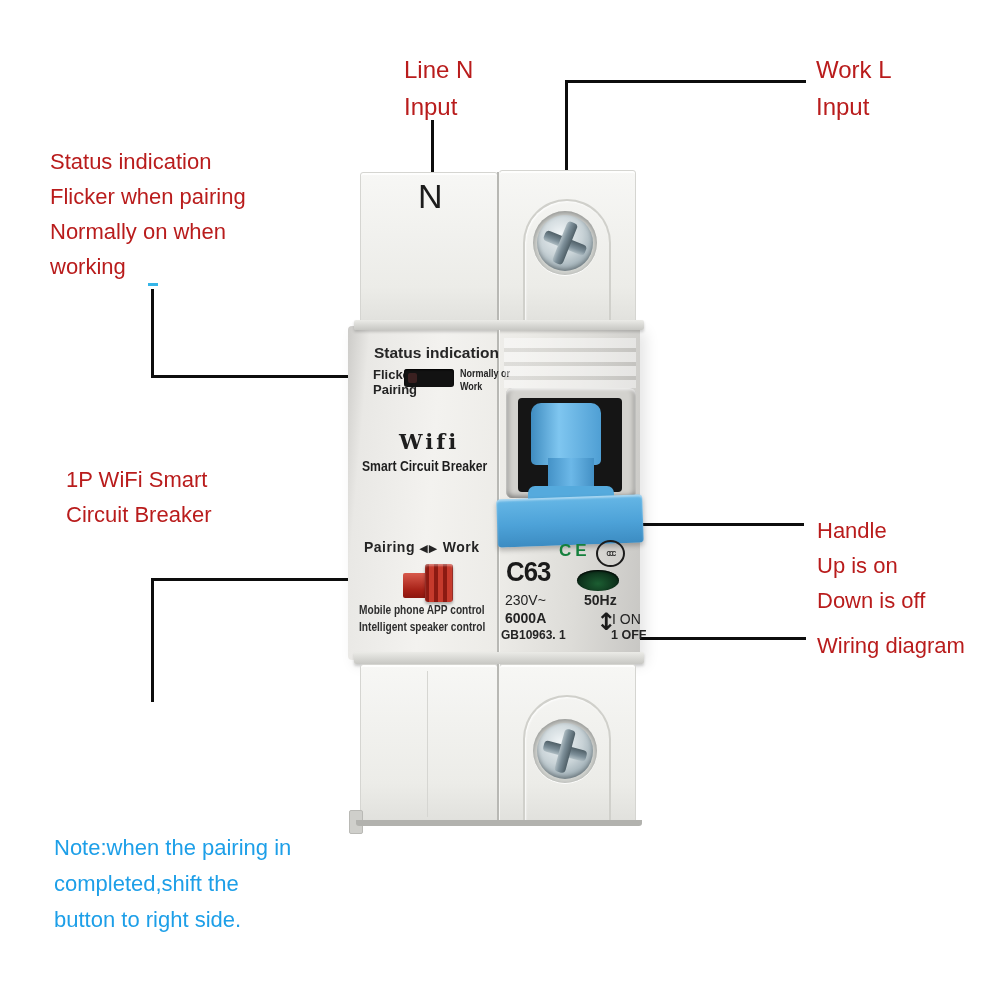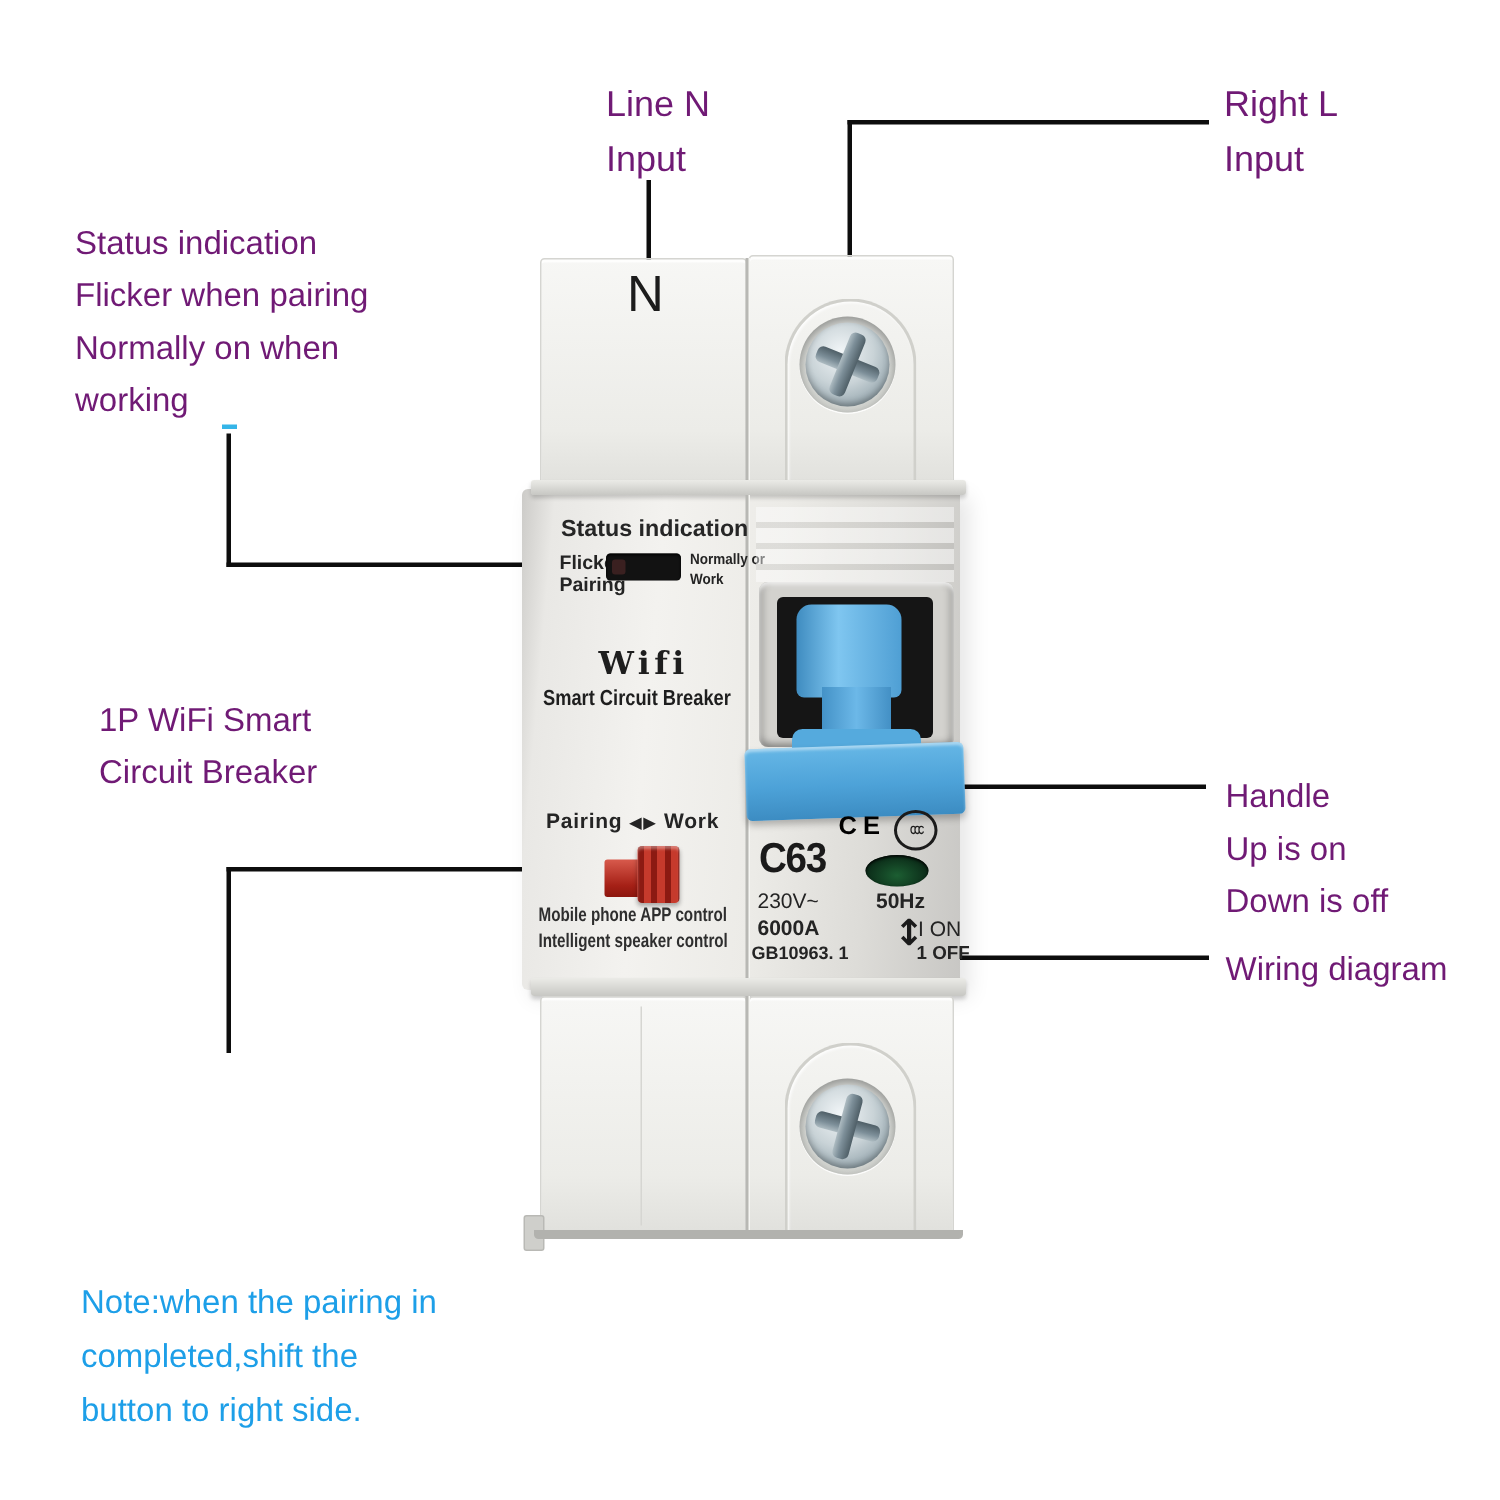--- a/index.html
+++ b/index.html
@@ -1,18 +1,18 @@
 <!DOCTYPE html>
 <html><head>
 <meta charset="utf-8">
 <style>
   html,body{margin:0;padding:0;background:#ffffff;}
   .stage{position:relative;width:1000px;height:1000px;background:#ffffff;overflow:hidden;
          font-family:"Liberation Sans","DejaVu Sans",sans-serif;}
-  .ann{position:absolute;color:#701a75;font-size:22px;line-height:35px;white-space:nowrap;}
+  .ann{position:absolute;color:#b91c1c;font-size:22px;line-height:35px;white-space:nowrap;}
   .ann.big{font-size:24px;line-height:37px;}
   .ann.blue{color:#1d9fe8;line-height:36px;}
   .leader{position:absolute;background:#0d0d0d;}
   .tick{position:absolute;background:#35b5e8;}
   .dpart{position:absolute;}
   .dtxt{position:absolute;color:#242424;white-space:nowrap;}
   .cond{transform-origin:left top;}
   
   .blockA{position:absolute;background:linear-gradient(180deg,#f7f7f5,#ecece8 75%,#e0e0dc);
           border:1px solid #d5d5d1;border-radius:3px;box-shadow:inset 0 2px 0 rgba(255,255,255,.8);}
@@ -56,21 +56,21 @@
 <body>
 
 <div class="stage">
 
   <div class="ann big" style="left:404px;top:51px;">
     <div>Line N</div>
     <div>Input</div>
   </div>
 
   <div class="ann big" style="left:816px;top:51px;">
-    <div>Right L</div>
+    <div>Work L</div>
     <div>Input</div>
   </div>
 
   <div class="ann" style="left:50px;top:144px;">
     <div>Status indication</div>
     <div>Flicker when pairing</div>
     <div>Normally on when</div>
     <div>working</div>
   </div>
 
@@ -83,21 +83,21 @@
     <div>Handle</div>
     <div>Up is on</div>
     <div>Down is off</div>
   </div>
 
   <div class="ann" style="left:817px;top:628px;">
     <div>Wiring diagram</div>
   </div>
 
 
-  <div class="ann blue" style="left:54px;top:830px;margin-top:20px;">
+  <div class="ann blue" style="left:54px;top:830px;">
     <div>Note:when the pairing in</div>
     <div>completed,shift the</div>
     <div>button to right side.</div>
   </div>
 
   <div class="leader" style="left:431px;top:120px;width:3px;height:56px;"></div>
   <div class="leader" style="left:565px;top:80px;width:241px;height:3px;"></div>
   <div class="leader" style="left:565px;top:80px;width:3px;height:152px;"></div>
   <div class="tick" style="left:148px;top:283px;width:10px;height:3px;"></div>
   <div class="leader" style="left:151px;top:289px;width:3px;height:89px;"></div>
@@ -152,21 +152,21 @@
     <div class="dtxt cond" style="left:359px;top:619px;font-size:13px;font-weight:700;color:#2e2e2e;transform:scaleX(.78);">Intelligent speaker control</div>
 
     <div class="ribs" style="left:504px;top:338px;width:132px;height:50px;"></div>
     <div class="frame" style="left:506px;top:388px;width:130px;height:110px;"></div>
     <div class="recess" style="left:518px;top:398px;width:104px;height:94px;"></div>
     <div class="roller" style="left:531px;top:403px;width:70px;height:62px;"></div>
     <div class="stem" style="left:548px;top:458px;width:46px;height:42px;"></div>
     <div class="hump" style="left:528px;top:486px;width:86px;height:18px;"></div>
     <div class="paddle" style="left:497px;top:497px;width:146px;height:48px;"></div>
 
-    <div class="dtxt" style="left:559px;top:541px;font-size:17px;font-weight:700;letter-spacing:4px;color:#000000;">CE</div>
+    <div class="dtxt" style="left:559px;top:541px;font-size:17px;font-weight:700;letter-spacing:4px;color:#15803d;">CE</div>
     <div class="ccc" style="left:596px;top:540px;">
       <span>CCC</span>
     </div>
     <div class="dtxt cond" style="left:506px;top:556px;font-size:28px;font-weight:700;letter-spacing:-1px;color:#1a1a1a;transform:scaleX(.92);">C63</div>
     <div class="oval" style="left:577px;top:570px;width:42px;height:21px;"></div>
 
     <div class="dtxt" style="left:505px;top:592px;font-size:14px;font-weight:400;">230V~</div>
     <div class="dtxt" style="left:584px;top:592px;font-size:14px;font-weight:700;">50Hz</div>
     <div class="dtxt" style="left:505px;top:610px;font-size:14px;font-weight:700;">6000A</div>
     <div class="dtxt" style="left:501px;top:628px;font-size:12px;font-weight:700;">GB10963. 1</div>

